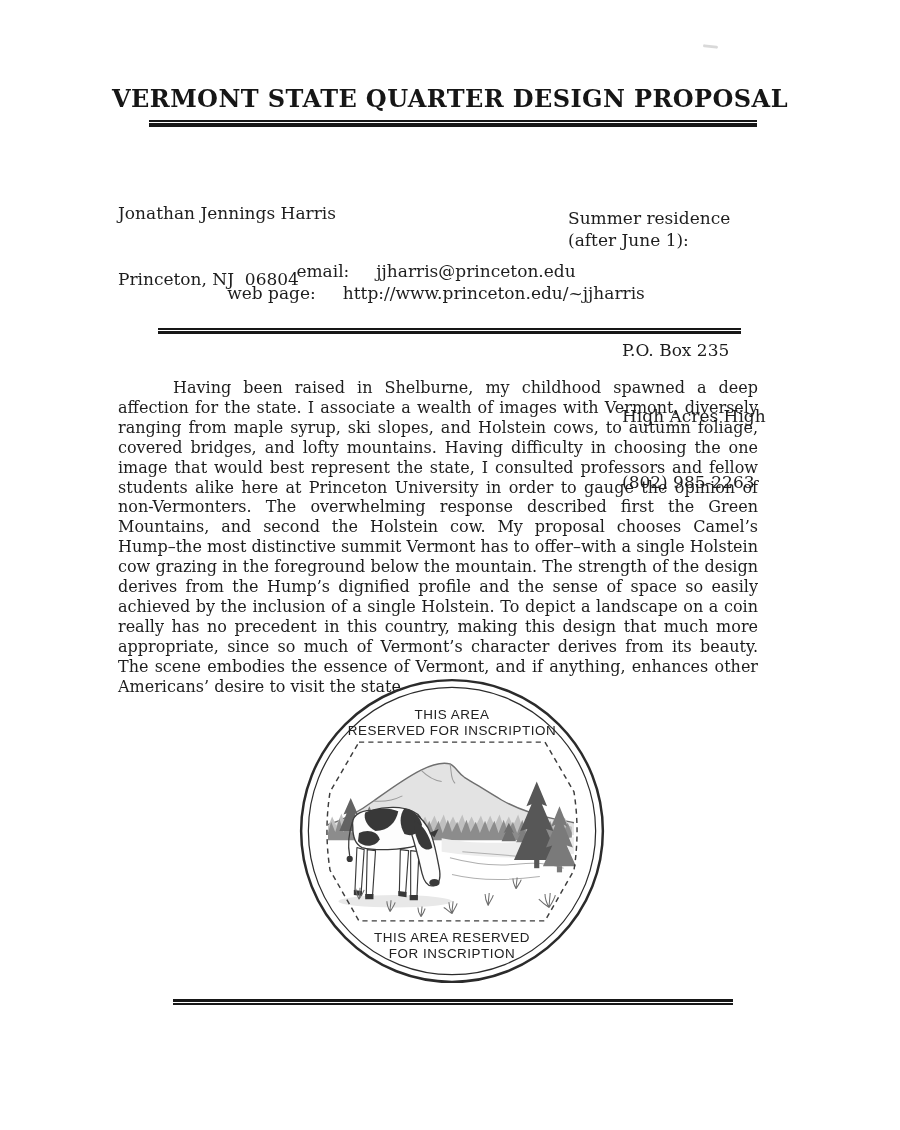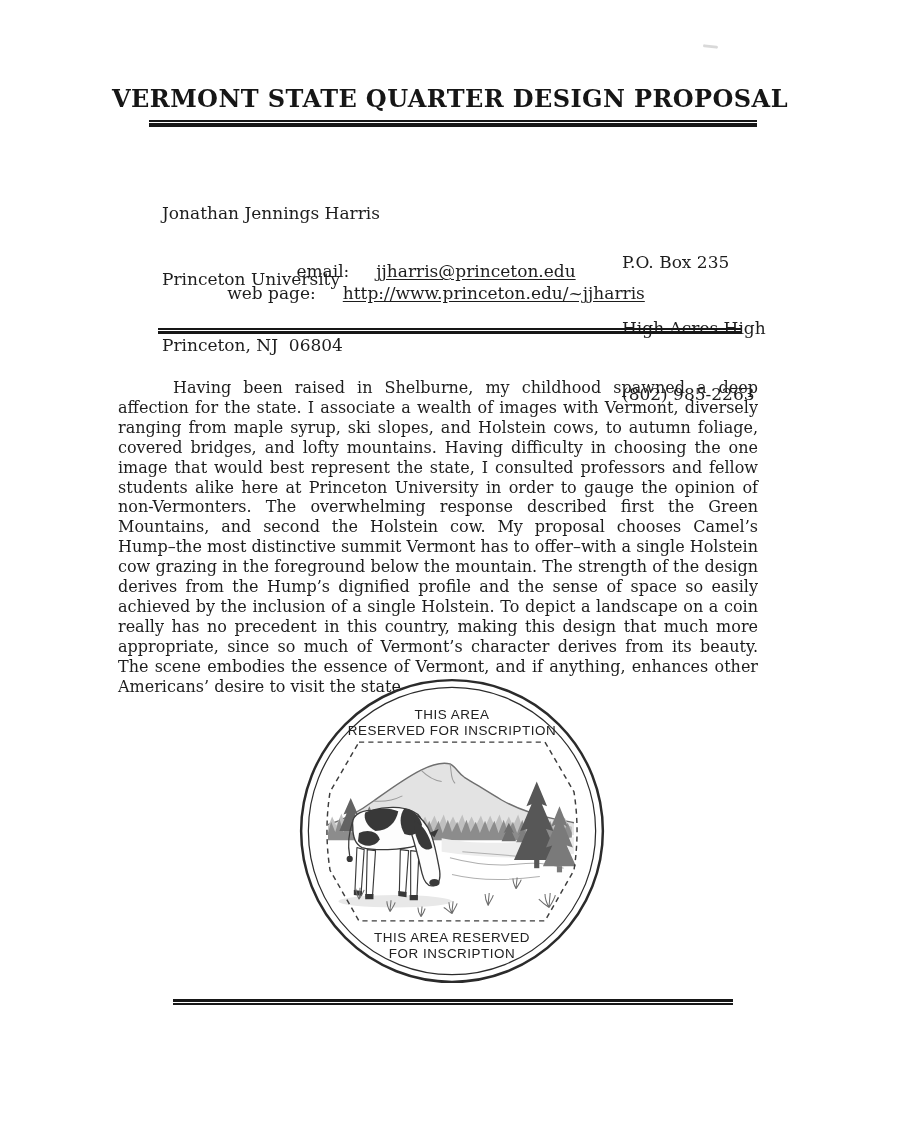--- a/index.html
+++ b/index.html
@@ -27,38 +27,37 @@
   .rule .gap   { height: 1px; background: transparent; }
   .rule .thick { height: 4px; background: #171717; }
   .rule.r-mid .thin { height: 2px; }
   .rule.r-mid .thick { height: 3px; }
   .rule.r-bottom .thick { height: 3px; }
   .rule.r-bottom .thin { height: 2px; }
 
   
   .sender {
     position: absolute; left: 118px; top: 158px;
-    font-size: 17px; line-height: 22px; white-space: pre-wrap; margin-left: 44px;
+    font-size: 17px; line-height: 22px; white-space: pre-wrap;
   }
   .sender .line.indent-sm { padding-left: 7px; }
   .summer {
     position: absolute; left: 568px; top: 163px;
     font-size: 17px; line-height: 22px; white-space: pre-wrap;
   }
   .summer .lines { padding-left: 54px; }
 
   
   .links {
     position: absolute; left: -14px; top: 260px; width: 900px;
     text-align: center; font-size: 17px; line-height: 22px;
   }
   .links .lbl { margin-right: 27px; }
   .links .lnk {
     color: #1d1d1d;
-    text-decoration: underline;
     text-underline-offset: 2px;
   }
 
   
   .letter {
     position: absolute; left: 118px; top: 378px; width: 640px;
     font-size: 16px; line-height: 19.9px;
     text-align: justify;
   }
   .letter p { margin: 0; text-indent: 55px; }
@@ -86,25 +85,25 @@
 
   <div class="doc-title">VERMONT STATE QUARTER DESIGN PROPOSAL</div>
   <div class="rule r-title" style="left:149px; top:120px; width:608px;">
     <div class="thin"></div>
       <div class="gap"></div>
       <div class="thick"></div>
   </div>
 
   <div class="sender">
     <div class="line">Jonathan Jennings Harris</div>
-    <div class="line">Princeton University</div>
     <div class="line">Princeton, NJ  06804</div>
   </div>
 
   <div class="summer">
+    <div>Summer residence (after June 1):</div>
     <div class="lines">
       <div>P.O. Box 235</div>
       <div>High Acres High</div>
       <div>(802) 985-2263</div>
     </div>
   </div>
 
   <div class="links">
     <div>
       <span class="lbl">email:</span><span class="lnk">jjharris@princeton.edu</span>

